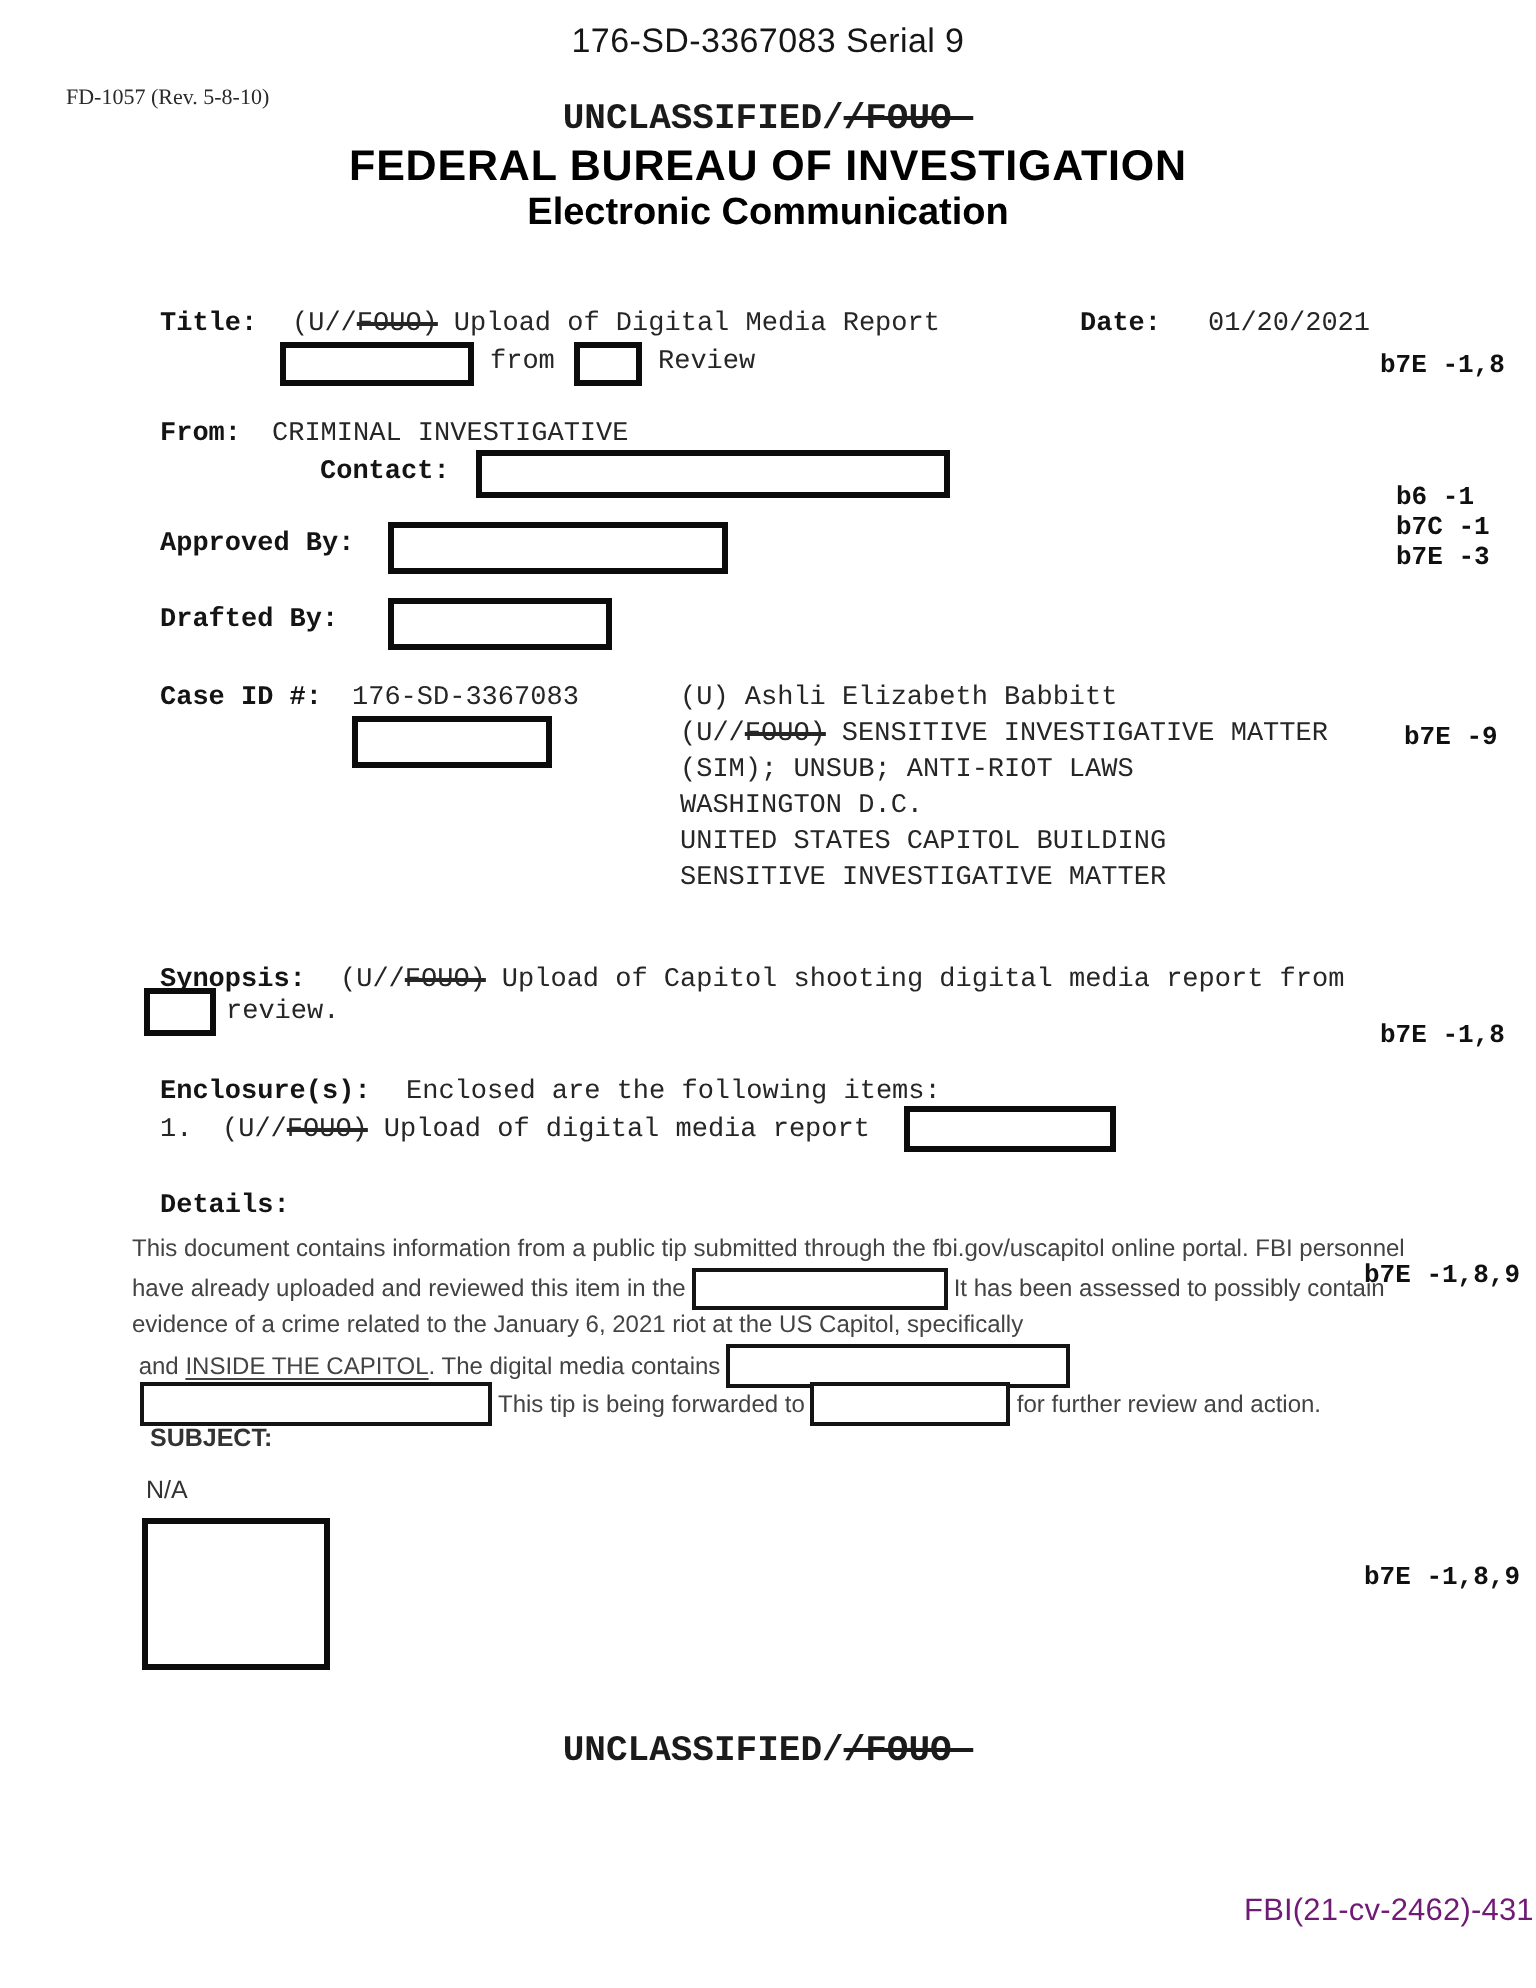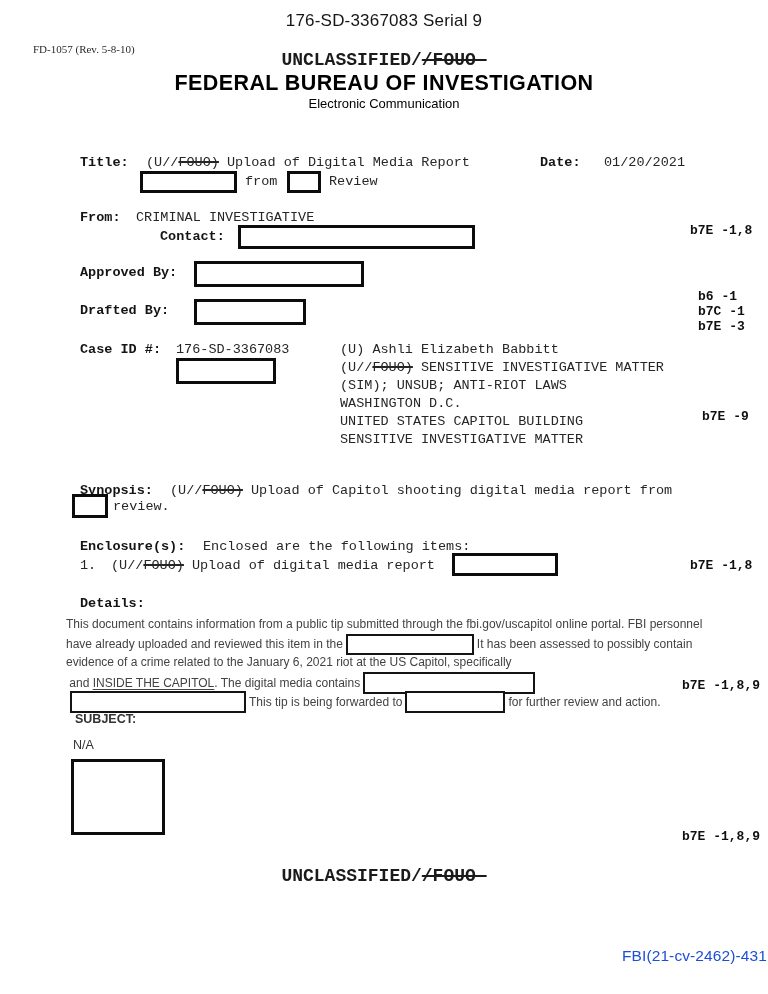--- a/index.html
+++ b/index.html
@@ -12,38 +12,38 @@
   .b    { font-weight:bold; color:#141414; }
   .sans { font-family:"Liberation Sans", sans-serif; }
   .serif{ font-family:"Liberation Serif", serif; }
 
   .center-row { left:0; width:768px; display:flex; justify-content:center; }
 
   .serial   { font-size:17px; color:#161616; letter-spacing:0.2px; }
   .formnum  { font-size:11px; color:#2a2a2a; }
   .classif  { font-size:18px; font-weight:bold; color:#1b1b1b; }
   .agency   { font-size:21.5px; font-weight:bold; color:#000; letter-spacing:0.4px; }
-  .doctype  { font-size:13px; font-weight:normal; color:#000; }
+  .doctype  { font-size:19px; font-weight:bold; color:#000; }
 
   .strike   { text-decoration:line-through; text-decoration-thickness:1.6px; }
   .mr8      { margin-right:8px; }
 
   .ann { position:absolute; font-family:"Liberation Mono", monospace; font-size:13px;
-         font-weight:bold; color:#101010; white-space:pre; line-height:1.05;margin-top:48px; }
+         font-weight:bold; color:#101010; white-space:pre; line-height:1.05; }
 
   .box  { position:absolute; box-sizing:border-box; border:3px solid #0c0c0c; background:#fff; }
   .ibox { box-sizing:border-box; border:2px solid #141414; background:#fff; flex:0 0 auto; margin:0 3px; }
 
   .dline { position:absolute; display:flex; align-items:center;
            font-family:"Liberation Sans", sans-serif; font-size:12px; color:#434343;
            white-space:pre; line-height:19px; }
   .ul { text-decoration:underline; text-underline-offset:2px; }
 
   .subj { font-family:"Liberation Sans", sans-serif; font-size:12.5px; color:#333; }
-  .stamp{ font-size:15.5px; color:#1d4ed8; letter-spacing:0.1px; }
+  .stamp{ font-size:15.5px; color:#701a75; letter-spacing:0.1px; }
 </style>
 </head>
 <body>
 
 <div class="page">
 
   <div class="abs center-row" style="top:12px">
     <span class="sans serial">176-SD-3367083 Serial 9</span>
   </div>
 

